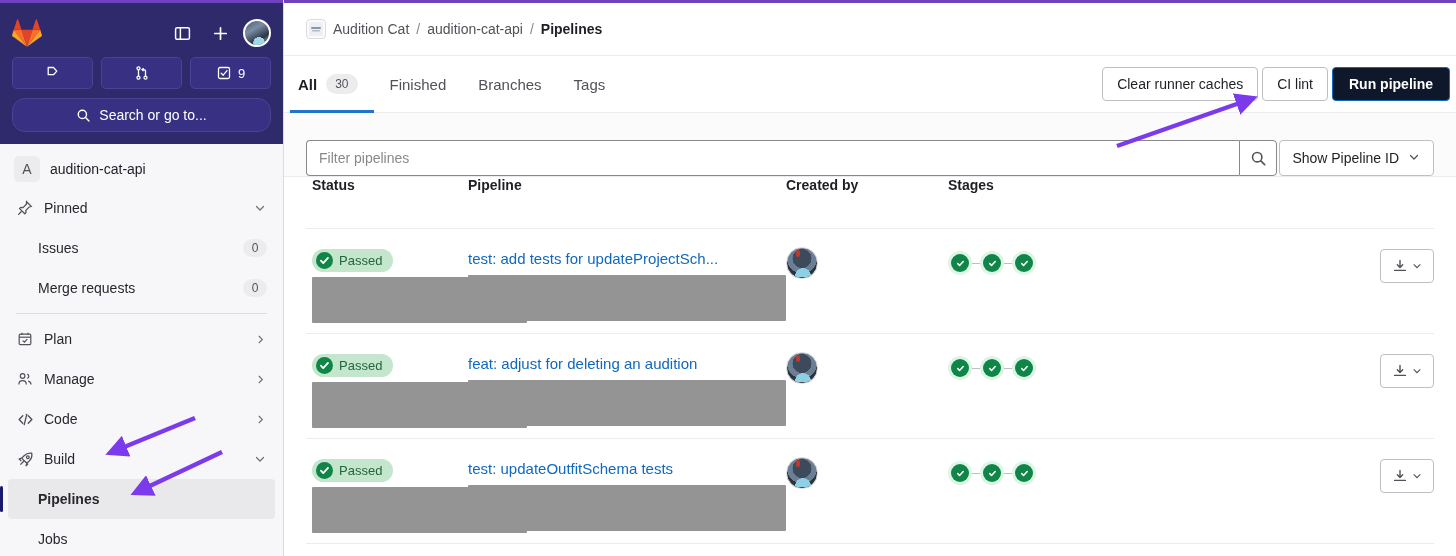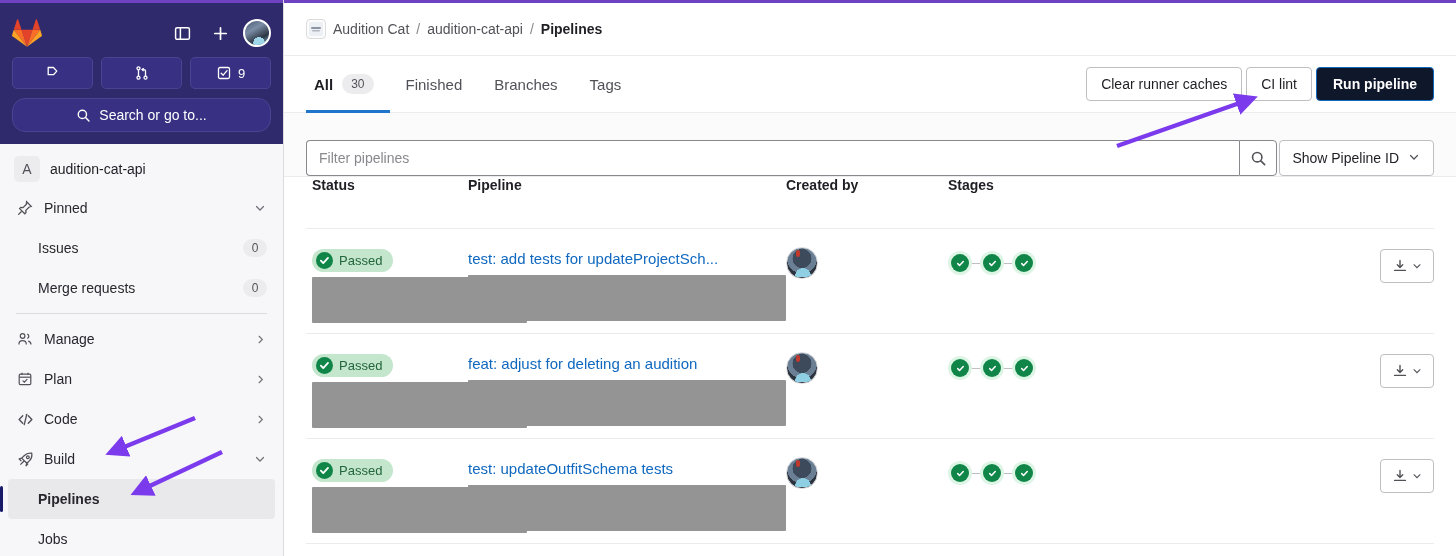--- a/index.html
+++ b/index.html
@@ -96,21 +96,21 @@
     width: 20px; height: 20px; border-radius: 4px; border: 1px solid #dcdcde;
     background: #fbfbfb; display:flex; align-items:center; justify-content:center;
     font-size: 4px; color:#555; overflow:hidden; line-height:1;
   }
   .bc-sep { color: #89888d; }
   .bc-link { color: #535158; }
   .bc-cur { color: #1f1e24; font-weight: 700; }
 
   .tabrow {
     height: 57px; flex: 0 0 57px; display: flex; align-items: center;
-    padding: 0 22px; border-bottom: 1px solid #ececef; position: relative;
+    padding: 0 6px; border-bottom: 1px solid #ececef; position: relative;
   }
   .tabs { display: flex; align-items: center; height: 100%; gap: 0; }
   .tab {
     height: 100%; display: flex; align-items: center; gap: 9px;
     padding: 0 16px; font-size: 15px; color: #535158; position: relative;
   }
   .tab:first-child { padding-left: 8px; }
   .tab.active { color: #1f1e24; font-weight: 700; }
   .tab.active::after {
     content:""; position:absolute; left:0; right:0; bottom:-1px; height:3px;
@@ -303,44 +303,44 @@
       <div class="sb-item sb-sub">
         <span class="lbl">Merge requests</span>
         <span class="cnt">0</span>
       </div>
 
       <div class="sb-divider"></div>
 
       <div class="sb-item">
         <span class="ico">
           <svg width="16" height="16" viewBox="0 0 16 16" fill="none" stroke="#535158" stroke-width="1.2">
-            <circle cx="5.6" cy="5" r="2.3"></circle>
-              <path d="M1.9 13.5c0-2.2 1.6-3.8 3.7-3.8s3.7 1.6 3.7 3.8"></path>
-            <path d="M10.2 3.1a2.3 2.3 0 0 1 0 4.4M11.2 10.2c1.6.4 2.8 1.7 2.8 3.3"></path>
-          </svg>
-        </span>
-        <span class="lbl">Manage</span>
-        <span class="chev">
-          <svg width="13" height="13" viewBox="0 0 16 16" fill="none" stroke="#737278" stroke-width="1.4" stroke-linecap="round">
-              <path d="M6.3 4 10.3 8 6.3 12"></path>
-            </svg>
-        </span>
-      </div>
-
-      <div class="sb-item">
-        <span class="ico">
-          <svg width="16" height="16" viewBox="0 0 16 16" fill="none" stroke="#535158" stroke-width="1.2">
             <rect x="2.2" y="3.2" width="11.6" height="10.4" rx="1.2"></rect>
             <line x1="2.2" y1="6.2" x2="13.8" y2="6.2"></line>
             <line x1="5" y1="1.8" x2="5" y2="4"></line>
               <line x1="11" y1="1.8" x2="11" y2="4"></line>
             <path d="M6 9.8 7.4 11.2 10 8.4" stroke-linecap="round"></path>
           </svg>
         </span>
         <span class="lbl">Plan</span>
+        <span class="chev">
+          <svg width="13" height="13" viewBox="0 0 16 16" fill="none" stroke="#737278" stroke-width="1.4" stroke-linecap="round">
+              <path d="M6.3 4 10.3 8 6.3 12"></path>
+            </svg>
+        </span>
+      </div>
+
+      <div class="sb-item">
+        <span class="ico">
+          <svg width="16" height="16" viewBox="0 0 16 16" fill="none" stroke="#535158" stroke-width="1.2">
+            <circle cx="5.6" cy="5" r="2.3"></circle>
+              <path d="M1.9 13.5c0-2.2 1.6-3.8 3.7-3.8s3.7 1.6 3.7 3.8"></path>
+            <path d="M10.2 3.1a2.3 2.3 0 0 1 0 4.4M11.2 10.2c1.6.4 2.8 1.7 2.8 3.3"></path>
+          </svg>
+        </span>
+        <span class="lbl">Manage</span>
         <span class="chev">
           <svg width="13" height="13" viewBox="0 0 16 16" fill="none" stroke="#737278" stroke-width="1.4" stroke-linecap="round">
               <path d="M6.3 4 10.3 8 6.3 12"></path>
             </svg>
         </span>
       </div>
 
       <div class="sb-item">
         <span class="ico">
           <svg width="17" height="17" viewBox="0 0 16 16" fill="none" stroke="#535158" stroke-width="1.3" stroke-linecap="round" stroke-linejoin="round">

